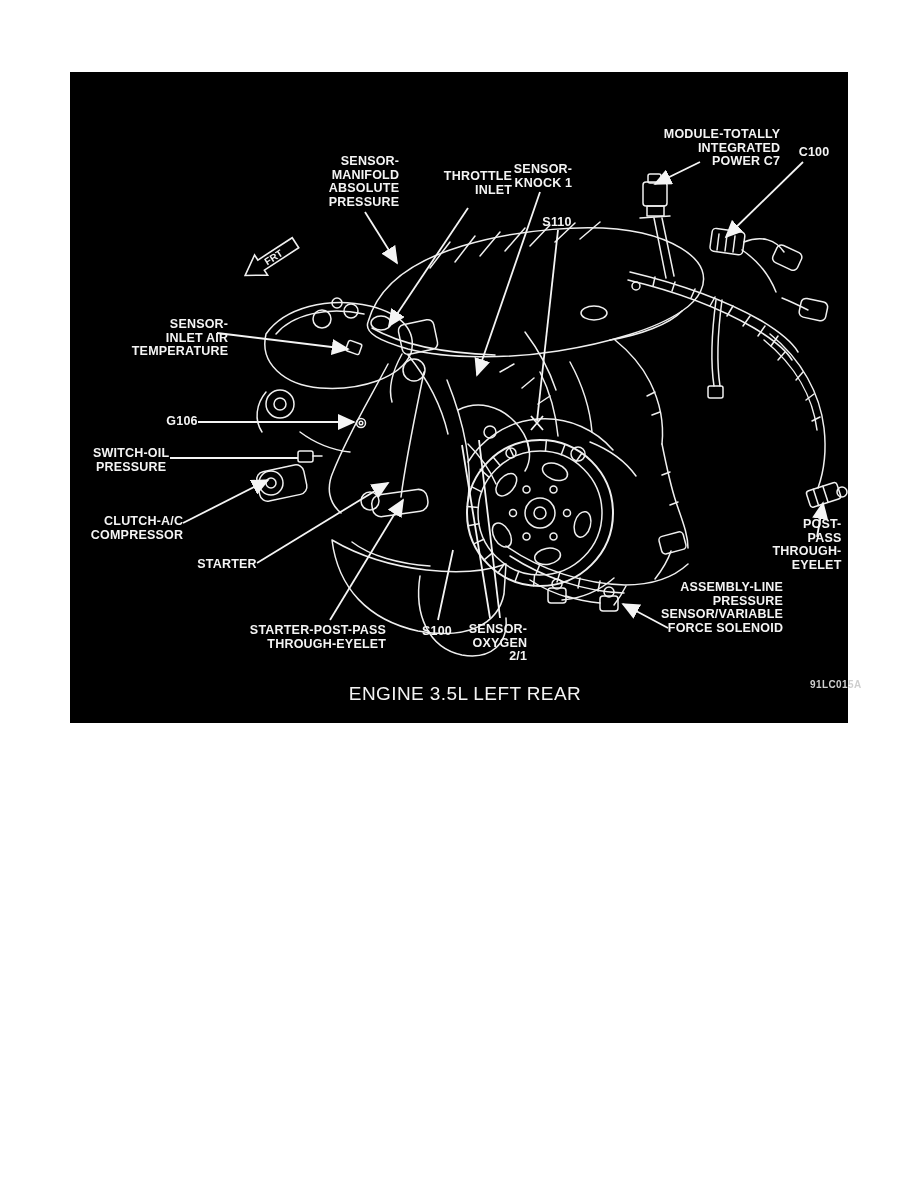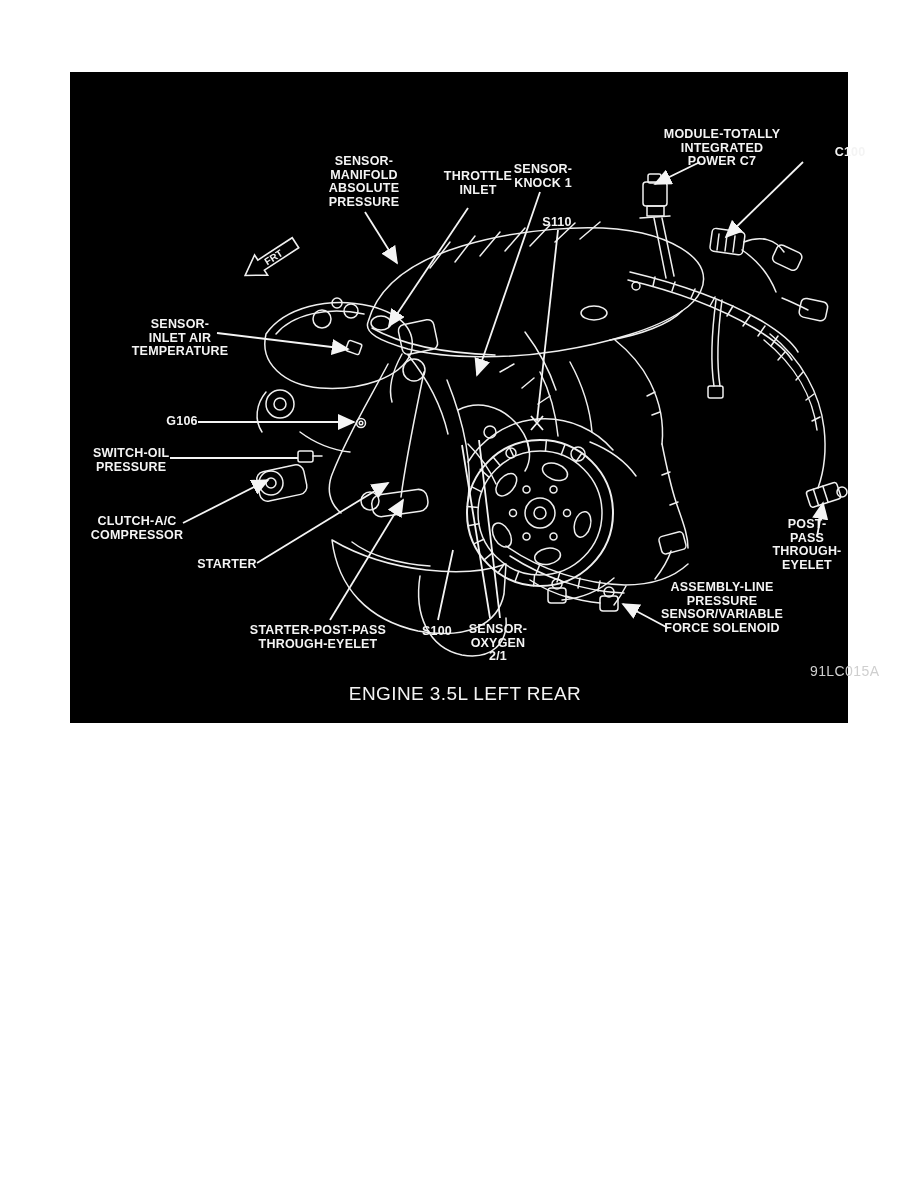--- a/index.html
+++ b/index.html
@@ -1,23 +1,23 @@
 <!DOCTYPE html>
 <html><head>
 <meta charset="utf-8">
 <style>
   html,body{margin:0;padding:0;background:#ffffff;}
   #page{position:relative;width:918px;height:1188px;background:#ffffff;overflow:hidden;
         font-family:"Liberation Sans", sans-serif;}
   #panel{position:absolute;left:70px;top:72px;width:778px;height:651px;background:#000000;}
   #art{position:absolute;left:0;top:0;width:778px;height:651px;}
   .lbl{position:absolute;color:#f4f4f4;font-weight:bold;font-size:12.5px;line-height:13.6px;
-       letter-spacing:.2px;white-space:pre-line;text-align:center;transform:translateX(-50%);}
+       letter-spacing:.2px;white-space:pre-line;text-align:right;transform:translateX(-50%);}
   .lbl.left-align{transform:none;text-align:center;}
-  .figcode{position:absolute;color:#cfcfcf;font-weight:normal;font-size:14px;letter-spacing:.4px;}
+  .figcode{position:absolute;color:#cfcfcf;font-weight:bold;font-size:10px;letter-spacing:.4px;margin-top:16px;}
   .caption{position:absolute;color:#f4f4f4;font-weight:normal;font-size:19px;letter-spacing:.4px;
            transform:translateX(-50%);white-space:nowrap;}
 </style>
 </head>
 <body>
 
 <div id="page">
   <div id="panel">
 
     <svg id="art" viewBox="0 0 778 651">
@@ -211,21 +211,21 @@
 ABSOLUTE
 PRESSURE</div>
     <div class="lbl" style="left:408px;top:98px">THROTTLE
 INLET</div>
     <div class="lbl" style="left:473px;top:91px">SENSOR-
 KNOCK 1</div>
     <div class="lbl" style="left:487px;top:144px">S110</div>
     <div class="lbl" style="left:652px;top:56px">MODULE-TOTALLY
 INTEGRATED
 POWER C7</div>
-    <div class="lbl" style="left:780px;top:74px">C100</div>
+    <div class="lbl" style="left:744px;top:74px">C100</div>
     <div class="lbl" style="left:110px;top:246px">SENSOR-
 INLET AIR
 TEMPERATURE</div>
     <div class="lbl" style="left:112px;top:343px">G106</div>
     <div class="lbl left-align" style="left:23px;top:375px">SWITCH-OIL
 PRESSURE</div>
     <div class="lbl" style="left:67px;top:443px">CLUTCH-A/C
 COMPRESSOR</div>
     <div class="lbl" style="left:157px;top:486px">STARTER</div>
     <div class="lbl" style="left:248px;top:552px">STARTER-POST-PASS

